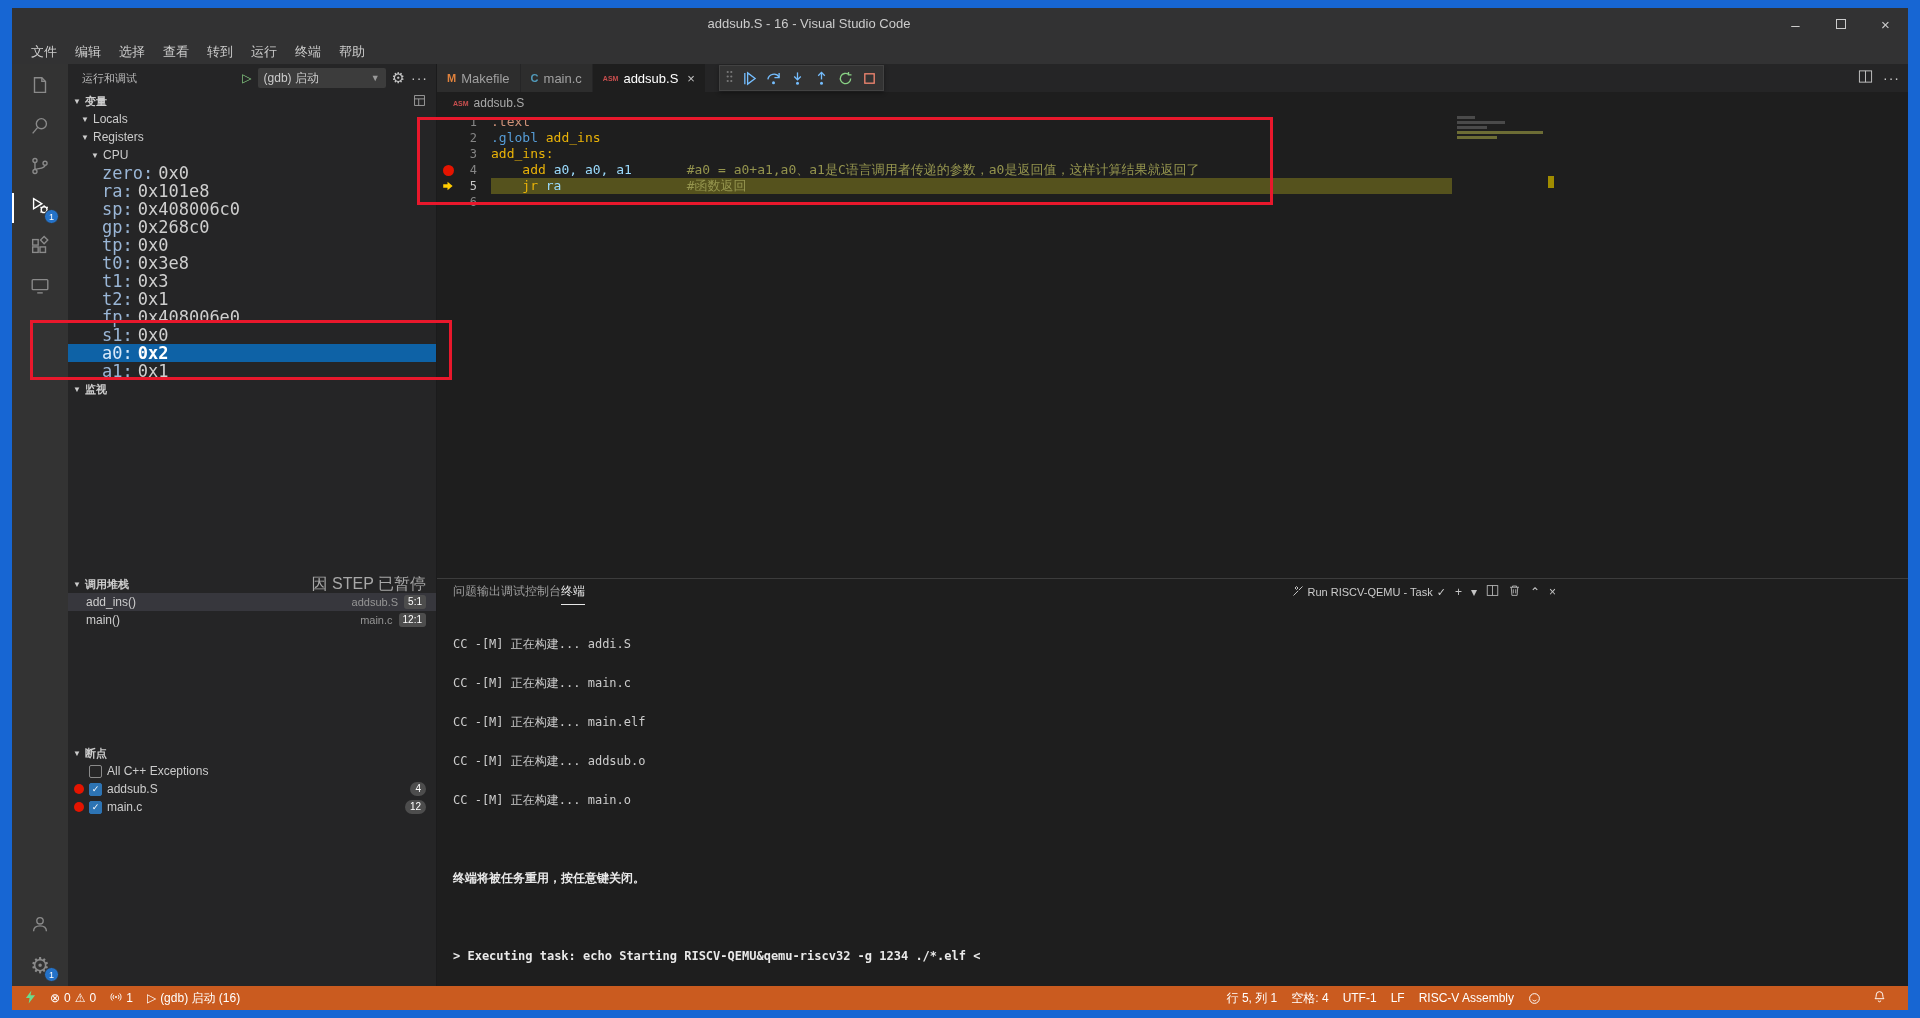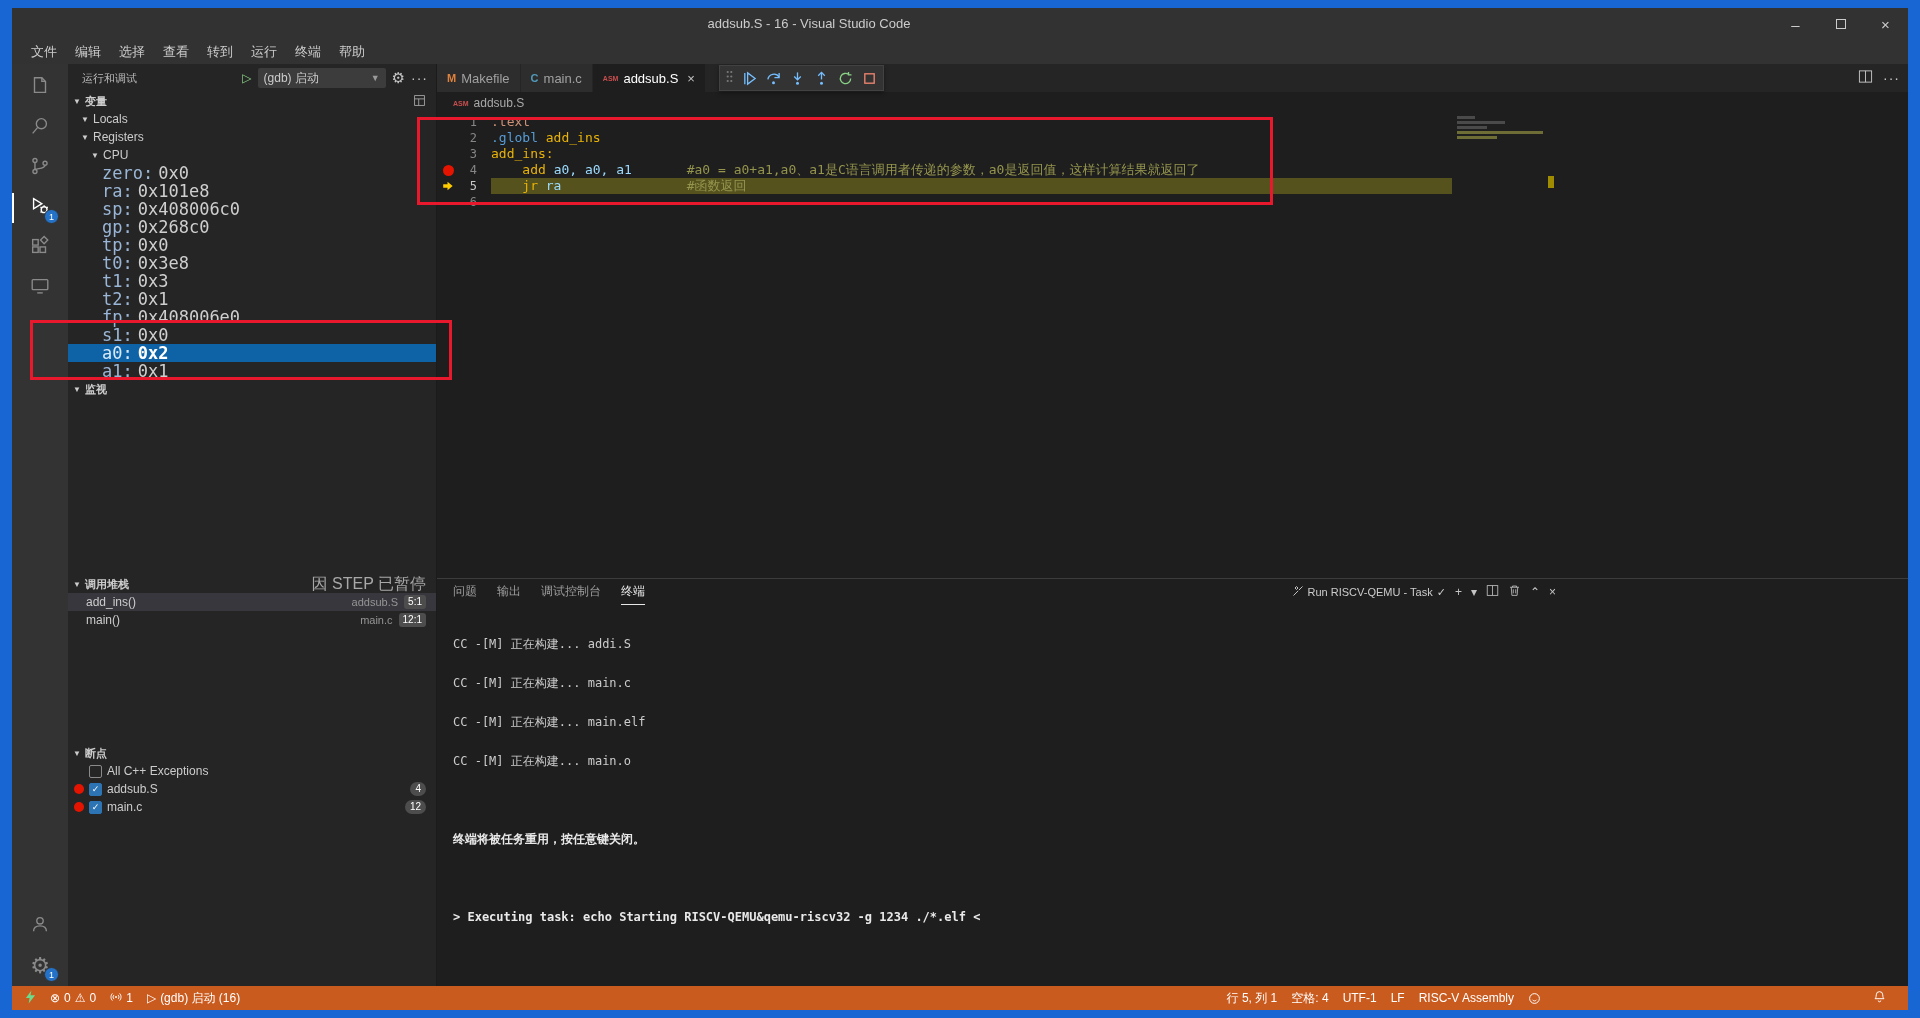--- a/index.html
+++ b/index.html
@@ -91,21 +91,21 @@
   .code-line.current .lnum { color:#c6c6c6; }
   .c-dir { color:#ce9178; } .c-kw { color:#569cd6; } .c-plain { color:#eab308;text-align:center; }
   .c-reg { color:#9cdcfe; } .c-comment { color:#95954e; }
   .minimap { position:absolute; top:2px; right:363px; width:88px; height:110px; }
   .mm-bar { height:3px; margin-bottom:2px; background:#4a4a4a; }
   .mm-bar.olive { background:#6d6d35; }
   .overview-mark { position:absolute; right:354px; top:62px; width:6px; height:12px; background:#a08c00; }
 
   
   .panel { height:408px; flex:none; border-top:1px solid #3c3c3c; position:relative; display:flex; flex-direction:column; background:#1e1e1e; }
-  .panel-header { height:26px; display:flex; align-items:center; padding-left:16px; gap:20px; flex:none; }
+  .panel-header { height:26px; display:flex; align-items:center; padding-left:16px; flex:none; }
   .ptab { font-size:12px; color:#9d9d9d; height:26px; line-height:25px; }
   .ptab.active { color:#e7e7e7; border-bottom:1px solid #e7e7e7; }
   .panel-controls { position:absolute; top:0; right:352px; height:26px; display:flex; align-items:center; gap:9px; color:#c5c5c5; font-size:12px; }
   .task-label { font-size:11px; color:#cccccc; display:flex; align-items:center; gap:4px; }
   .pc-glyph { font-size:12px; color:#c5c5c5; }
   .terminal { flex:1; padding:7px 0 0 16px; font-family:"DejaVu Sans Mono",monospace; font-size:12px; line-height:13px; color:#cccccc; white-space:pre; }
   .tline { height:13px; }
   .tline.bold { font-weight:bold; color:#e9e9e9; }
 
   
@@ -445,20 +445,21 @@
           <span><svg width="13" height="13" viewBox="0 0 16 16" fill="none" stroke="#c5c5c5">
                 <path d="M2.5 4h11M5.5 4V2.5h5V4M4 4l.8 10h6.4L12 4M6.5 6.5v5M9.5 6.5v5"></path>
               </svg></span>
           <span class="pc-glyph">⌃</span>
           <span class="pc-glyph">×</span>
         </div>
         <div class="terminal">
           <div class="tline">CC -[M] 正在构建... addi.S</div>
           <div class="tline">CC -[M] 正在构建... main.c</div>
           <div class="tline">CC -[M] 正在构建... main.elf</div>
+          <div class="tline">CC -[M] 正在构建... addsub.o</div>
           <div class="tline">CC -[M] 正在构建... main.o</div>
           <div class="tline"></div>
           <div class="tline bold">终端将被任务重用，按任意键关闭。</div>
           <div class="tline"></div>
           <div class="tline bold">&gt; Executing task: echo Starting RISCV-QEMU&amp;qemu-riscv32 -g 1234 ./*.elf &lt;</div>
           
           
           
           
           

